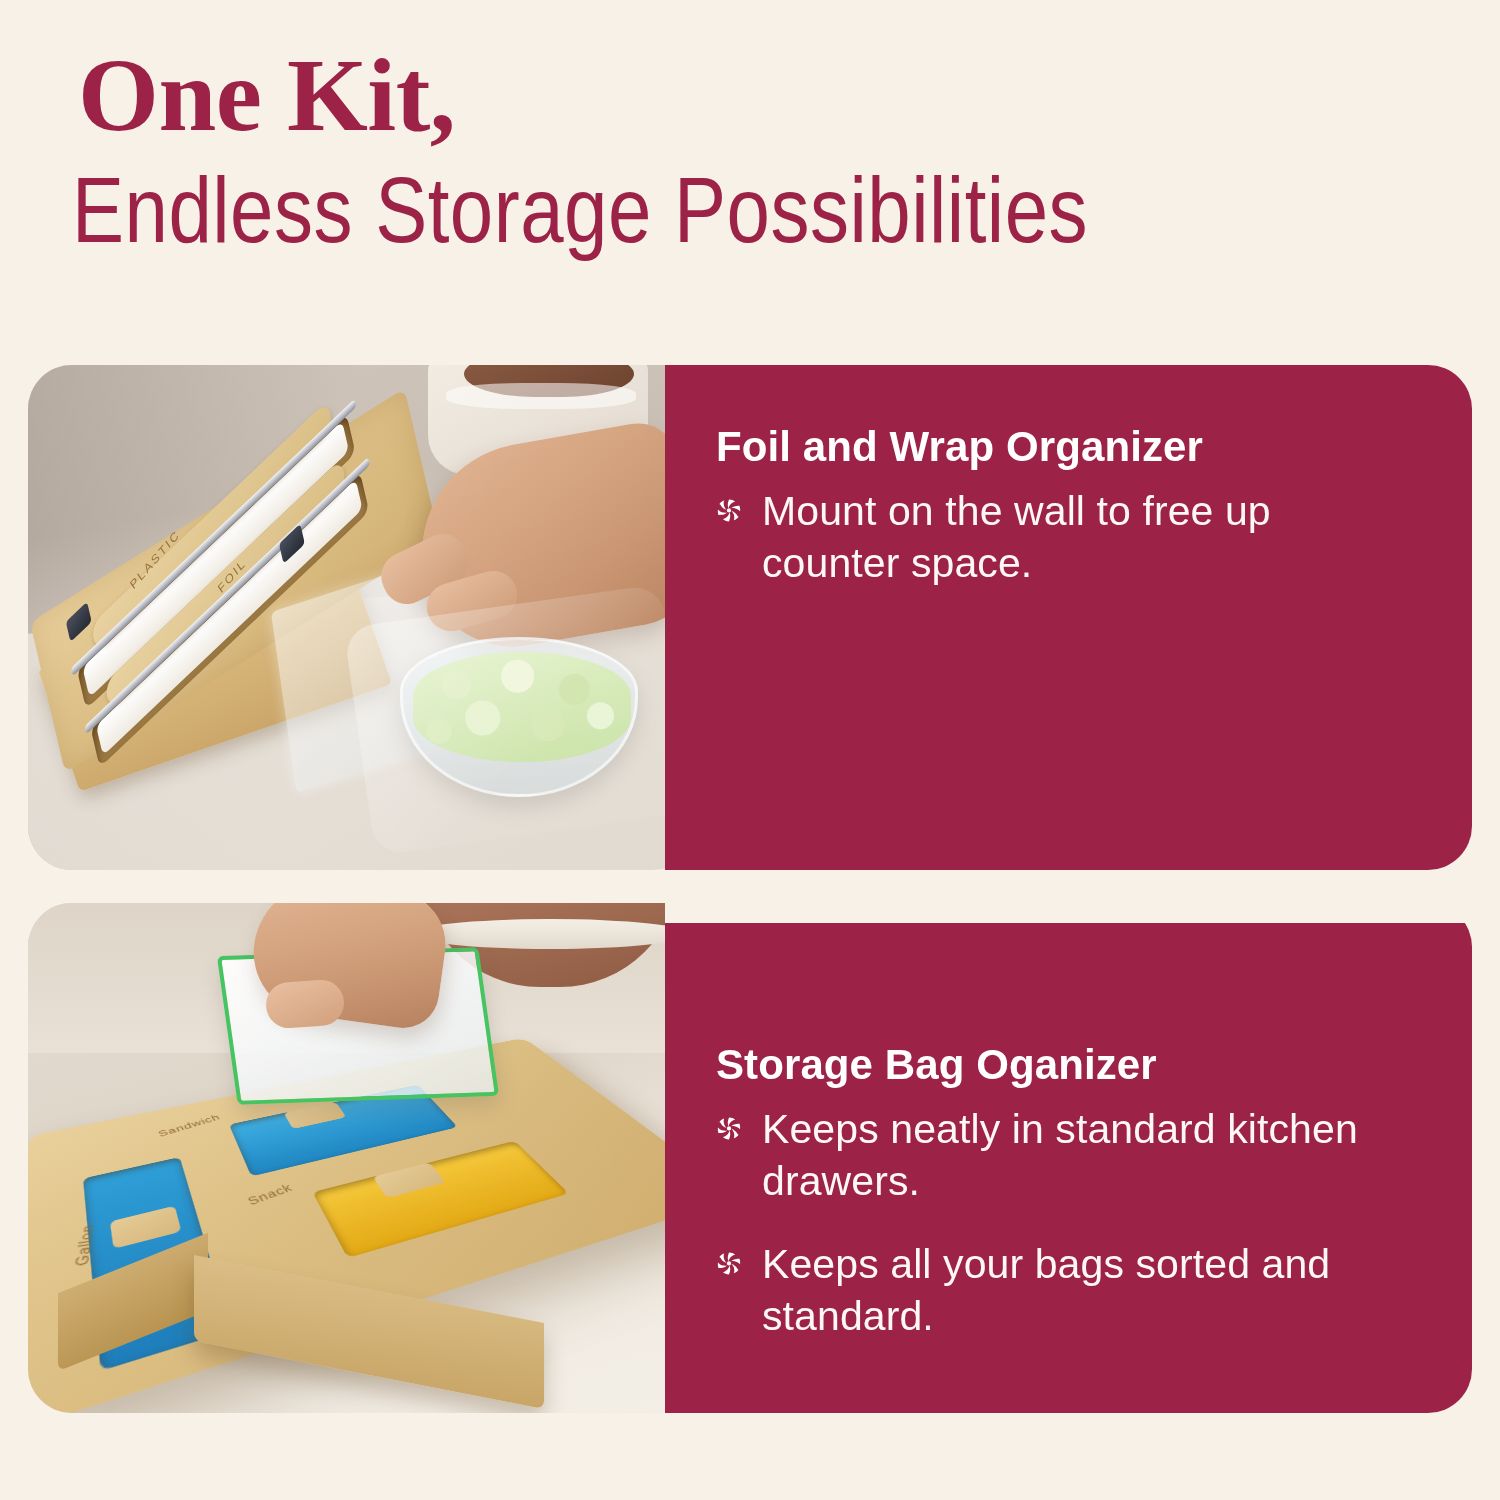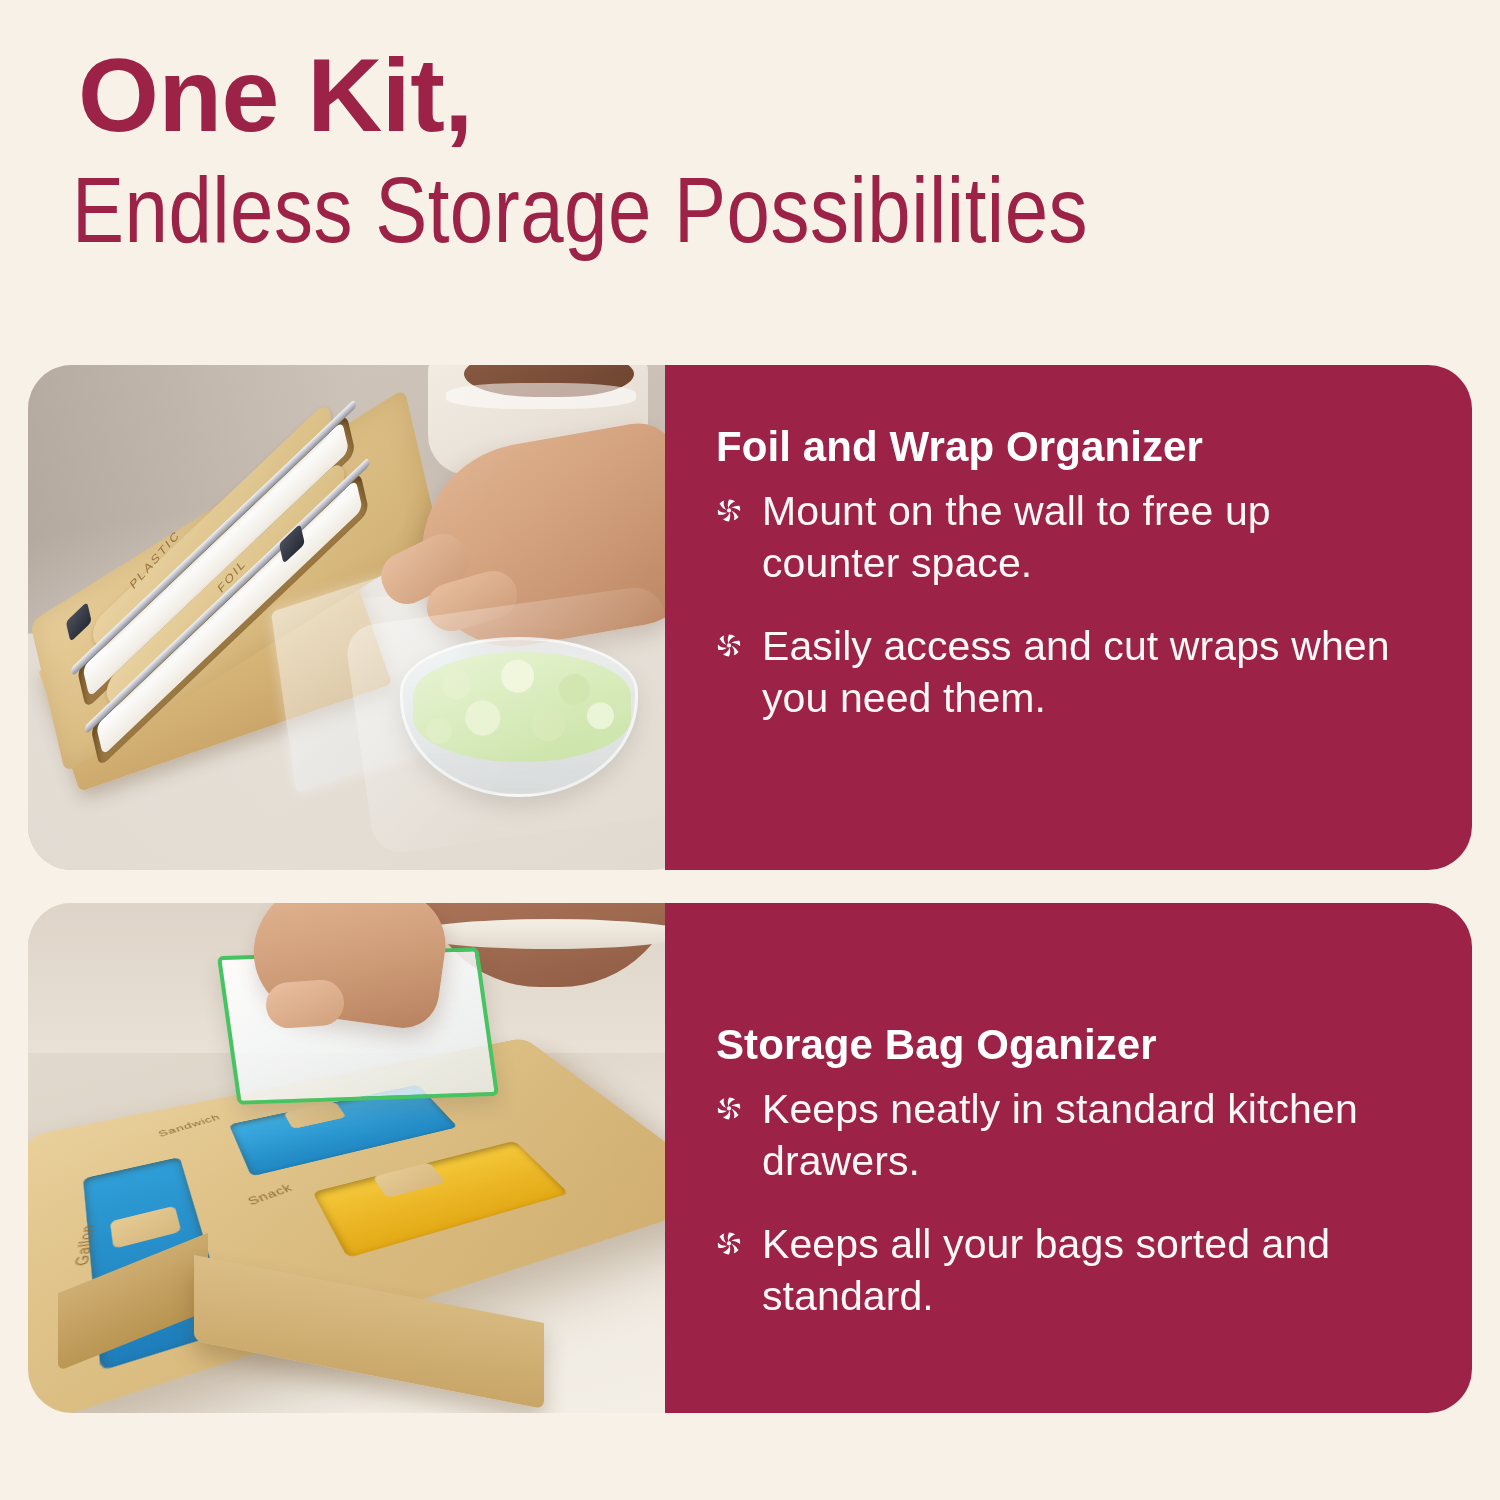--- a/index.html
+++ b/index.html
@@ -12,21 +12,21 @@
     overflow: hidden;
     position: relative;
   }
 
   
   .header { position: absolute; left: 0; top: 0; width: 1500px; height: 360px; }
 
   .title-line1 {
     position: absolute;
     left: 78px; top: 42px;
-    font-family: Liberation Sans, sans-serif;
+    font-family: Liberation Serif, serif;
     font-weight: bold;
     font-size: 104px;
     line-height: 1.02;
     color: #9c2247;
     letter-spacing: -0.5px;
   }
 
   .title-line2 {
     position: absolute;
     left: 72px; top: 158px;
@@ -57,21 +57,21 @@
     overflow: hidden;
     background: #d9d0c6;
   }
 
   .panel {
     flex: 1 1 auto;
     background: #9c2247;
     position: relative;
     padding: 58px 54px 0 51px;
   }
-  #card-2 .panel { padding-top: 118px; }
+  #card-2 .panel { padding-top: 118px; margin-top: 20px; }
 
   .panel-heading {
     font-size: 42px;
     font-weight: bold;
     color: #ffffff;
     letter-spacing: 0.1px;
     margin-bottom: 14px;
   }
 
   .bullets { list-style: none; }
@@ -393,36 +393,20 @@
               <path d="M28.2 9.6c1.5 2.6 1.9 5.4 1.3 8-1.3-1.8-3.7-3.3-6.6-3.8-1.7-.3-3.3-.2-4.7.2 2.1-1.7 4.7-2.8 7.1-3 1.2-.1 2.3-.1 3.4-.1z"></path>
               <path d="M28.2 23.6c-1.5 2.6-3.8 4.3-6.3 5 .9-2 .9-4.9-.2-7.6-.6-1.6-1.5-2.9-2.6-3.9 2.6.8 4.9 2.4 6.3 4.4.7 1 1.3 1.9 1.8 2.8z"></path>
               <path d="M16 30c-3 0-5.6-1-7.6-2.8 2.2-.2 4.6-1.6 6.4-4 1-1.4 1.6-2.9 1.8-4.3 1 2.5 1.2 5.3.5 7.6-.3 1.2-.7 2.3-1.1 3.5z"></path>
               <path d="M3.8 23.4c-1.5-2.6-1.9-5.4-1.3-8 1.3 1.8 3.7 3.3 6.6 3.8 1.7.3 3.3.2 4.7-.2-2.1 1.7-4.7 2.8-7.1 3-1.2.1-2.3.1-3.4.1z"></path>
               <path d="M3.8 9.4c1.5-2.6 3.8-4.3 6.3-5-.9 2-.9 4.9.2 7.6.6 1.6 1.5 2.9 2.6 3.9-2.6-.8-4.9-2.4-6.3-4.4-.7-1-1.3-1.9-1.8-2.8z"></path>
             </g>
             <circle cx="16" cy="16.5" r="2.6" fill="#ffffff"></circle>
           </svg>
         </span>
         <span class="bullet-text">Mount on the wall to free up counter space.</span>
-      </li>
-      <li class="bullet">
-        <span class="bullet-icon">
-          <svg viewBox="0 0 32 32">
-            <g fill="#ffffff">
-              <path d="M16 3c3 0 5.6 1 7.6 2.8-2.2.2-4.6 1.6-6.4 4-1 1.4-1.6 2.9-1.8 4.3-1-2.5-1.2-5.3-.5-7.6.3-1.2.7-2.3 1.1-3.5z"></path>
-              <path d="M28.2 9.6c1.5 2.6 1.9 5.4 1.3 8-1.3-1.8-3.7-3.3-6.6-3.8-1.7-.3-3.3-.2-4.7.2 2.1-1.7 4.7-2.8 7.1-3 1.2-.1 2.3-.1 3.4-.1z"></path>
-              <path d="M28.2 23.6c-1.5 2.6-3.8 4.3-6.3 5 .9-2 .9-4.9-.2-7.6-.6-1.6-1.5-2.9-2.6-3.9 2.6.8 4.9 2.4 6.3 4.4.7 1 1.3 1.9 1.8 2.8z"></path>
-              <path d="M16 30c-3 0-5.6-1-7.6-2.8 2.2-.2 4.6-1.6 6.4-4 1-1.4 1.6-2.9 1.8-4.3 1 2.5 1.2 5.3.5 7.6-.3 1.2-.7 2.3-1.1 3.5z"></path>
-              <path d="M3.8 23.4c-1.5-2.6-1.9-5.4-1.3-8 1.3 1.8 3.7 3.3 6.6 3.8 1.7.3 3.3.2 4.7-.2-2.1 1.7-4.7 2.8-7.1 3-1.2.1-2.3.1-3.4.1z"></path>
-              <path d="M3.8 9.4c1.5-2.6 3.8-4.3 6.3-5-.9 2-.9 4.9.2 7.6.6 1.6 1.5 2.9 2.6 3.9-2.6-.8-4.9-2.4-6.3-4.4-.7-1-1.3-1.9-1.8-2.8z"></path>
-            </g>
-            <circle cx="16" cy="16.5" r="2.6" fill="#ffffff"></circle>
-          </svg>
-        </span>
-        <span class="bullet-text">Easily access and cut wraps when you need them.</span>
       </li>
     </ul>
   </div>
 </div>
 
 <div class="card" id="card-2">
 
   <div class="photo">
     <div class="p2-bg"></div>
     <div class="p2-wall"></div>

